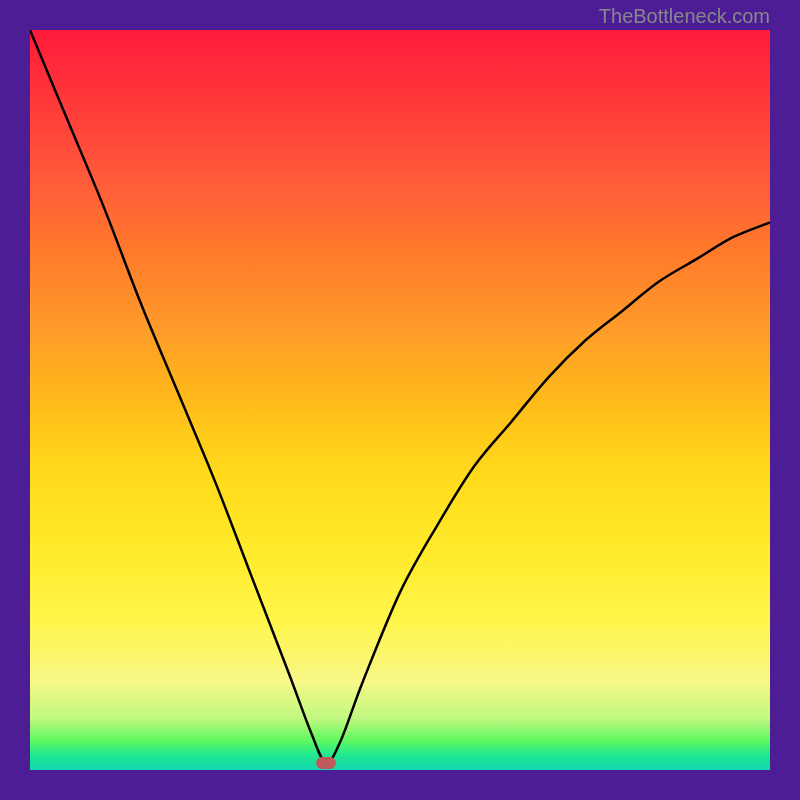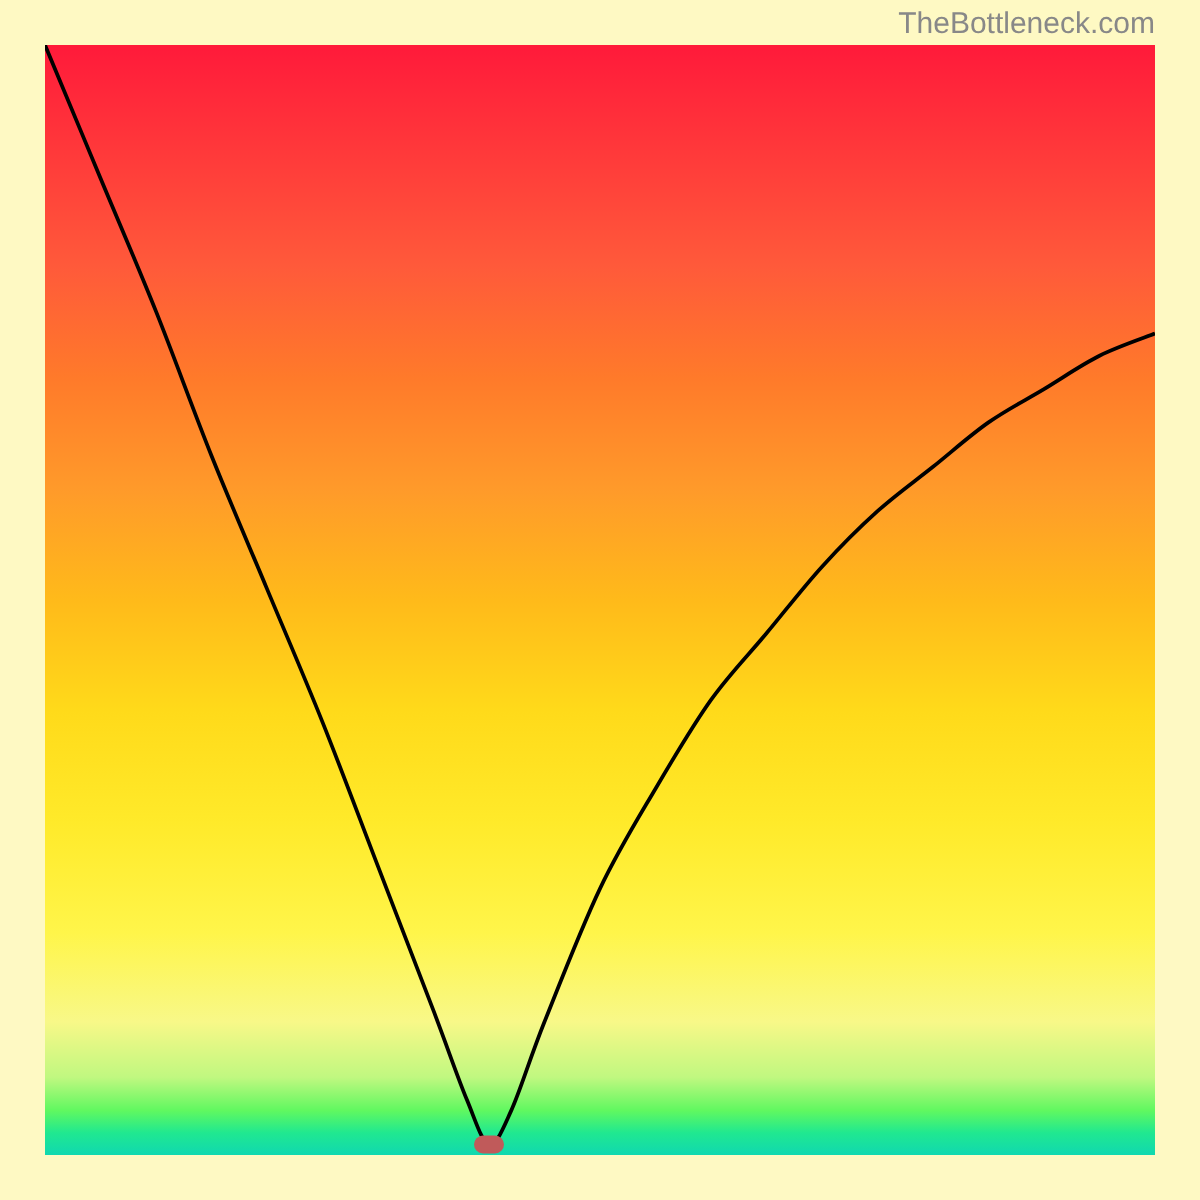--- a/index.html
+++ b/index.html
@@ -1,21 +1,21 @@
 <!DOCTYPE html>
 <html><head>
   <meta charset="utf-8">
   <style>
     * { margin: 0; padding: 0; box-sizing: border-box; }
     body { width: 800px; height: 800px; overflow: hidden; font-family: Arial, sans-serif; }
     .chart-container {
       width: 800px;
       height: 800px;
       position: relative;
-      background: #fef9c3;
+      background: #4c1d95;
     }
     .plot-area {
       position: absolute;
       top: 30px;
       left: 30px;
       width: 740px;
       height: 740px;
       background: linear-gradient(to bottom,
         #ff1a3a 0%,
         #ff3a3a 10%,

